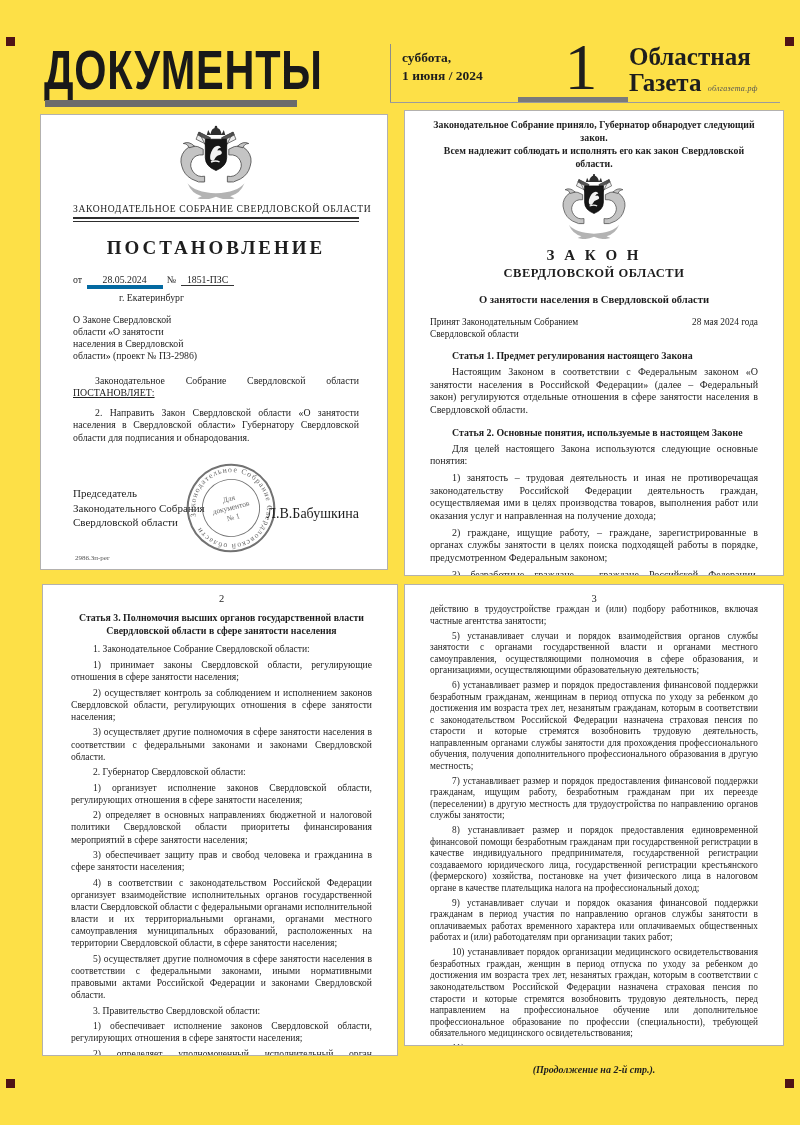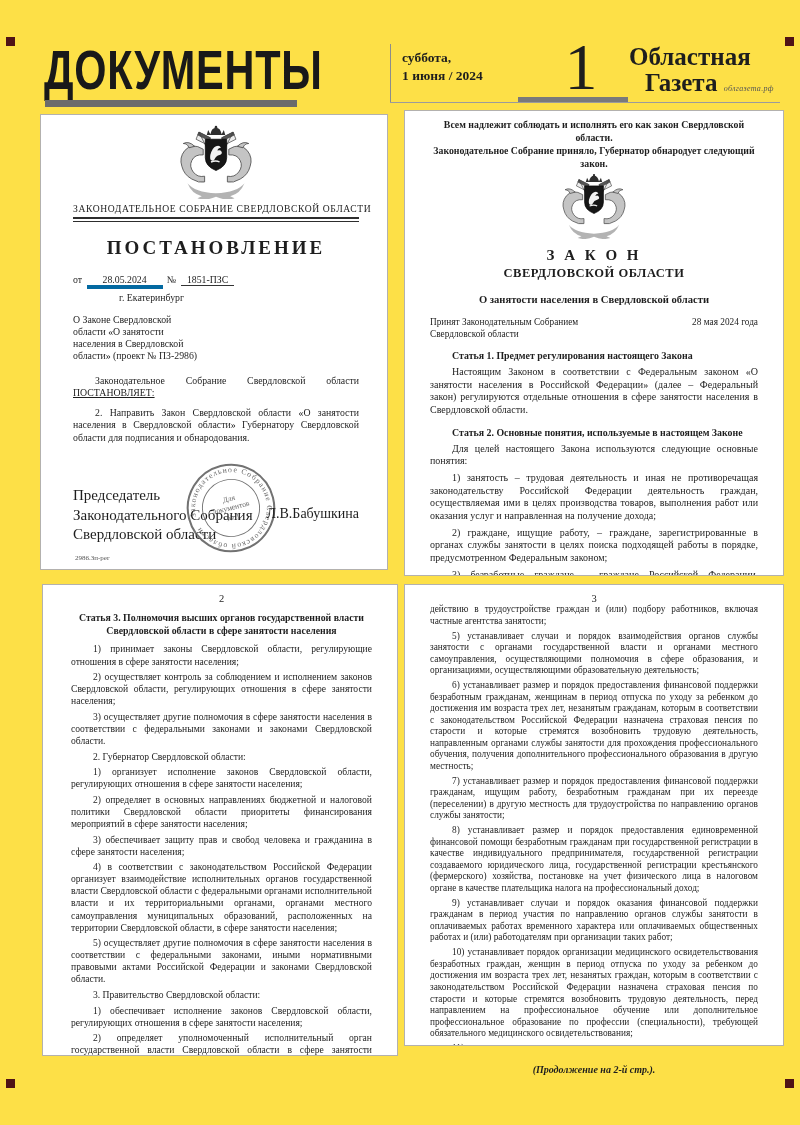--- a/index.html
+++ b/index.html
@@ -20,21 +20,21 @@
     color:#191919;transform:scaleX(.74);transform-origin:left top;letter-spacing:1px;white-space:nowrap;}
   .title-bar{position:absolute;left:45px;top:100px;width:252px;height:7px;background:#6b6b6b;}
   .divider-v{position:absolute;left:390px;top:44px;width:1px;height:59px;background:#8c8c8c;}
   .date-block{position:absolute;left:402px;top:49px;font-weight:700;font-size:13.5px;line-height:1.3;}
   .big-num{position:absolute;left:536px;top:34px;width:90px;text-align:center;
     font-size:66px;line-height:1;font-weight:400;}
   .num-bar{position:absolute;left:518px;top:97px;width:110px;height:6px;background:#7a7a7a;}
   .header-rule{position:absolute;left:390px;top:102px;width:390px;height:1px;background:#9b9b9b;}
   .brand{position:absolute;left:629px;top:44px;font-weight:700;line-height:1.05;}
   .brand-l1{font-size:25px;}
-  .brand-l2{font-size:25px;margin-left:16px;}
+  .brand-l2{font-size:25px;}
   .brand-site{font-size:8px;font-style:italic;font-weight:400;color:#555;letter-spacing:.3px;}
 
   
   .box{position:absolute;background:#fff;border:1px solid #b3b1ae;box-sizing:border-box;overflow:hidden;}
   .box-tl{left:40px;top:114px;width:348px;height:456px;padding:8px 28px 8px 32px;}
   .box-tr{left:404px;top:110px;width:380px;height:466px;padding:6px 25px;}
   .box-bl{left:42px;top:584px;width:356px;height:472px;padding:6px 25px 6px 28px;}
   .box-br{left:404px;top:584px;width:380px;height:462px;padding:6px 25px;}
 
   .emblem{display:block;margin:2px auto 0;}
@@ -45,21 +45,21 @@
   .date-row{margin-top:15px;font-size:9.8px;}
   .u-line{display:inline-block;border-bottom:4px solid #0369a1;padding:0 16px;margin:0 2px;}
   .u-line2{display:inline-block;border-bottom:1px solid #333;padding:0 6px;margin-left:2px;}
   .city{margin:3px 0 0 46px;font-size:9.8px;}
   .subject{margin-top:11px;width:176px;font-size:9.8px;line-height:1.24;}
   .doc-p{font-size:9.8px;line-height:1.28;text-align:justify;text-indent:22px;margin:0 0 4px;}
   .resolves{margin-top:12px;margin-bottom:7px;}
   .uw{text-decoration:underline;}
 
   .signature-row{position:relative;margin-top:20px;height:96px;}
-  .signer-title{position:absolute;left:0;top:22px;font-size:15px;line-height:1.3;}
+  .signer-title{position:absolute;left:0;top:22px;font-size:11px;line-height:1.3;}
   .signer-name{position:absolute;right:0;top:42px;font-size:14px;}
   .stamp{position:absolute;left:112px;top:-2px;width:92px;height:92px;transform:rotate(-14deg);opacity:.85;}
   .stamp svg{position:absolute;left:0;top:0;}
   .stamp-center{position:absolute;left:0;top:0;width:92px;height:92px;display:flex;flex-direction:column;
     align-items:center;justify-content:center;font-size:7.6px;line-height:1.25;color:#4a4a4a;text-align:center;}
   .reg-mark-text{position:absolute;left:34px;bottom:7px;font-size:7px;color:#555;}
 
   
   .law-note{font-weight:700;font-size:9.8px;text-align:center;line-height:1.32;margin-top:2px;}
   .law-word{text-align:center;font-weight:700;font-size:15px;letter-spacing:3px;margin-top:8px;}
@@ -175,22 +175,22 @@
           <div>№ 1</div>
         </div>
       </div>
       <div class="signer-name">Л.В.Бабушкина</div>
     </div>
     <div class="reg-mark-text">2986.3п-рег</div>
   </section>
 
   <section class="box box-tr">
     <div class="law-note">
+      <div>Законодательное Собрание приняло, Губернатор обнародует следующий закон.</div>
       <div>Всем надлежит соблюдать и исполнять его как закон Свердловской области.</div>
-      <div>Законодательное Собрание приняло, Губернатор обнародует следующий закон.</div>
     </div>
     <svg class="emblem" width="88" height="66">
         <use href="#emblem"></use>
       </svg>
     <div class="law-word">З А К О Н</div>
     <div class="law-region">СВЕРДЛОВСКОЙ ОБЛАСТИ</div>
     <div class="law-subtitle">О занятости населения в Свердловской области</div>
     <div class="adopted-row">
       <div>
         <div>Принят Законодательным Собранием</div>
@@ -207,20 +207,21 @@
     <p class="law-p">3) безработные граждане – граждане Российской Федерации, признанные безработными в порядке, предусмотренном Федеральным законом;</p>
 
   </section>
 
   <section class="box box-bl">
     <div class="page-no">2</div>
     <div class="art3-h">
       <div>Статья 3. Полномочия высших органов государственной власти</div>
       <div>Свердловской области в сфере занятости населения</div>
     </div>
+    <p class="doc2-p">1. Законодательное Собрание Свердловской области:</p>
     <p class="doc2-p">1) принимает законы Свердловской области, регулирующие отношения в сфере занятости населения;</p>
     <p class="doc2-p">2) осуществляет контроль за соблюдением и исполнением законов Свердловской области, регулирующих отношения в сфере занятости населения;</p>
     <p class="doc2-p">3) осуществляет другие полномочия в сфере занятости населения в соответствии с федеральными законами и законами Свердловской области.</p>
     <p class="doc2-p">2. Губернатор Свердловской области:</p>
     <p class="doc2-p">1) организует исполнение законов Свердловской области, регулирующих отношения в сфере занятости населения;</p>
     <p class="doc2-p">2) определяет в основных направлениях бюджетной и налоговой политики Свердловской области приоритеты финансирования мероприятий в сфере занятости населения;</p>
     <p class="doc2-p">3) обеспечивает защиту прав и свобод человека и гражданина в сфере занятости населения;</p>
     <p class="doc2-p">4) в соответствии с законодательством Российской Федерации организует взаимодействие исполнительных органов государственной власти Свердловской области с федеральными органами исполнительной власти и их территориальными органами, органами местного самоуправления муниципальных образований, расположенных на территории Свердловской области, в сфере занятости населения;</p>
     <p class="doc2-p">5) осуществляет другие полномочия в сфере занятости населения в соответствии с федеральными законами, иными нормативными правовыми актами Российской Федерации и законами Свердловской области.</p>
     <p class="doc2-p">3. Правительство Свердловской области:</p>

